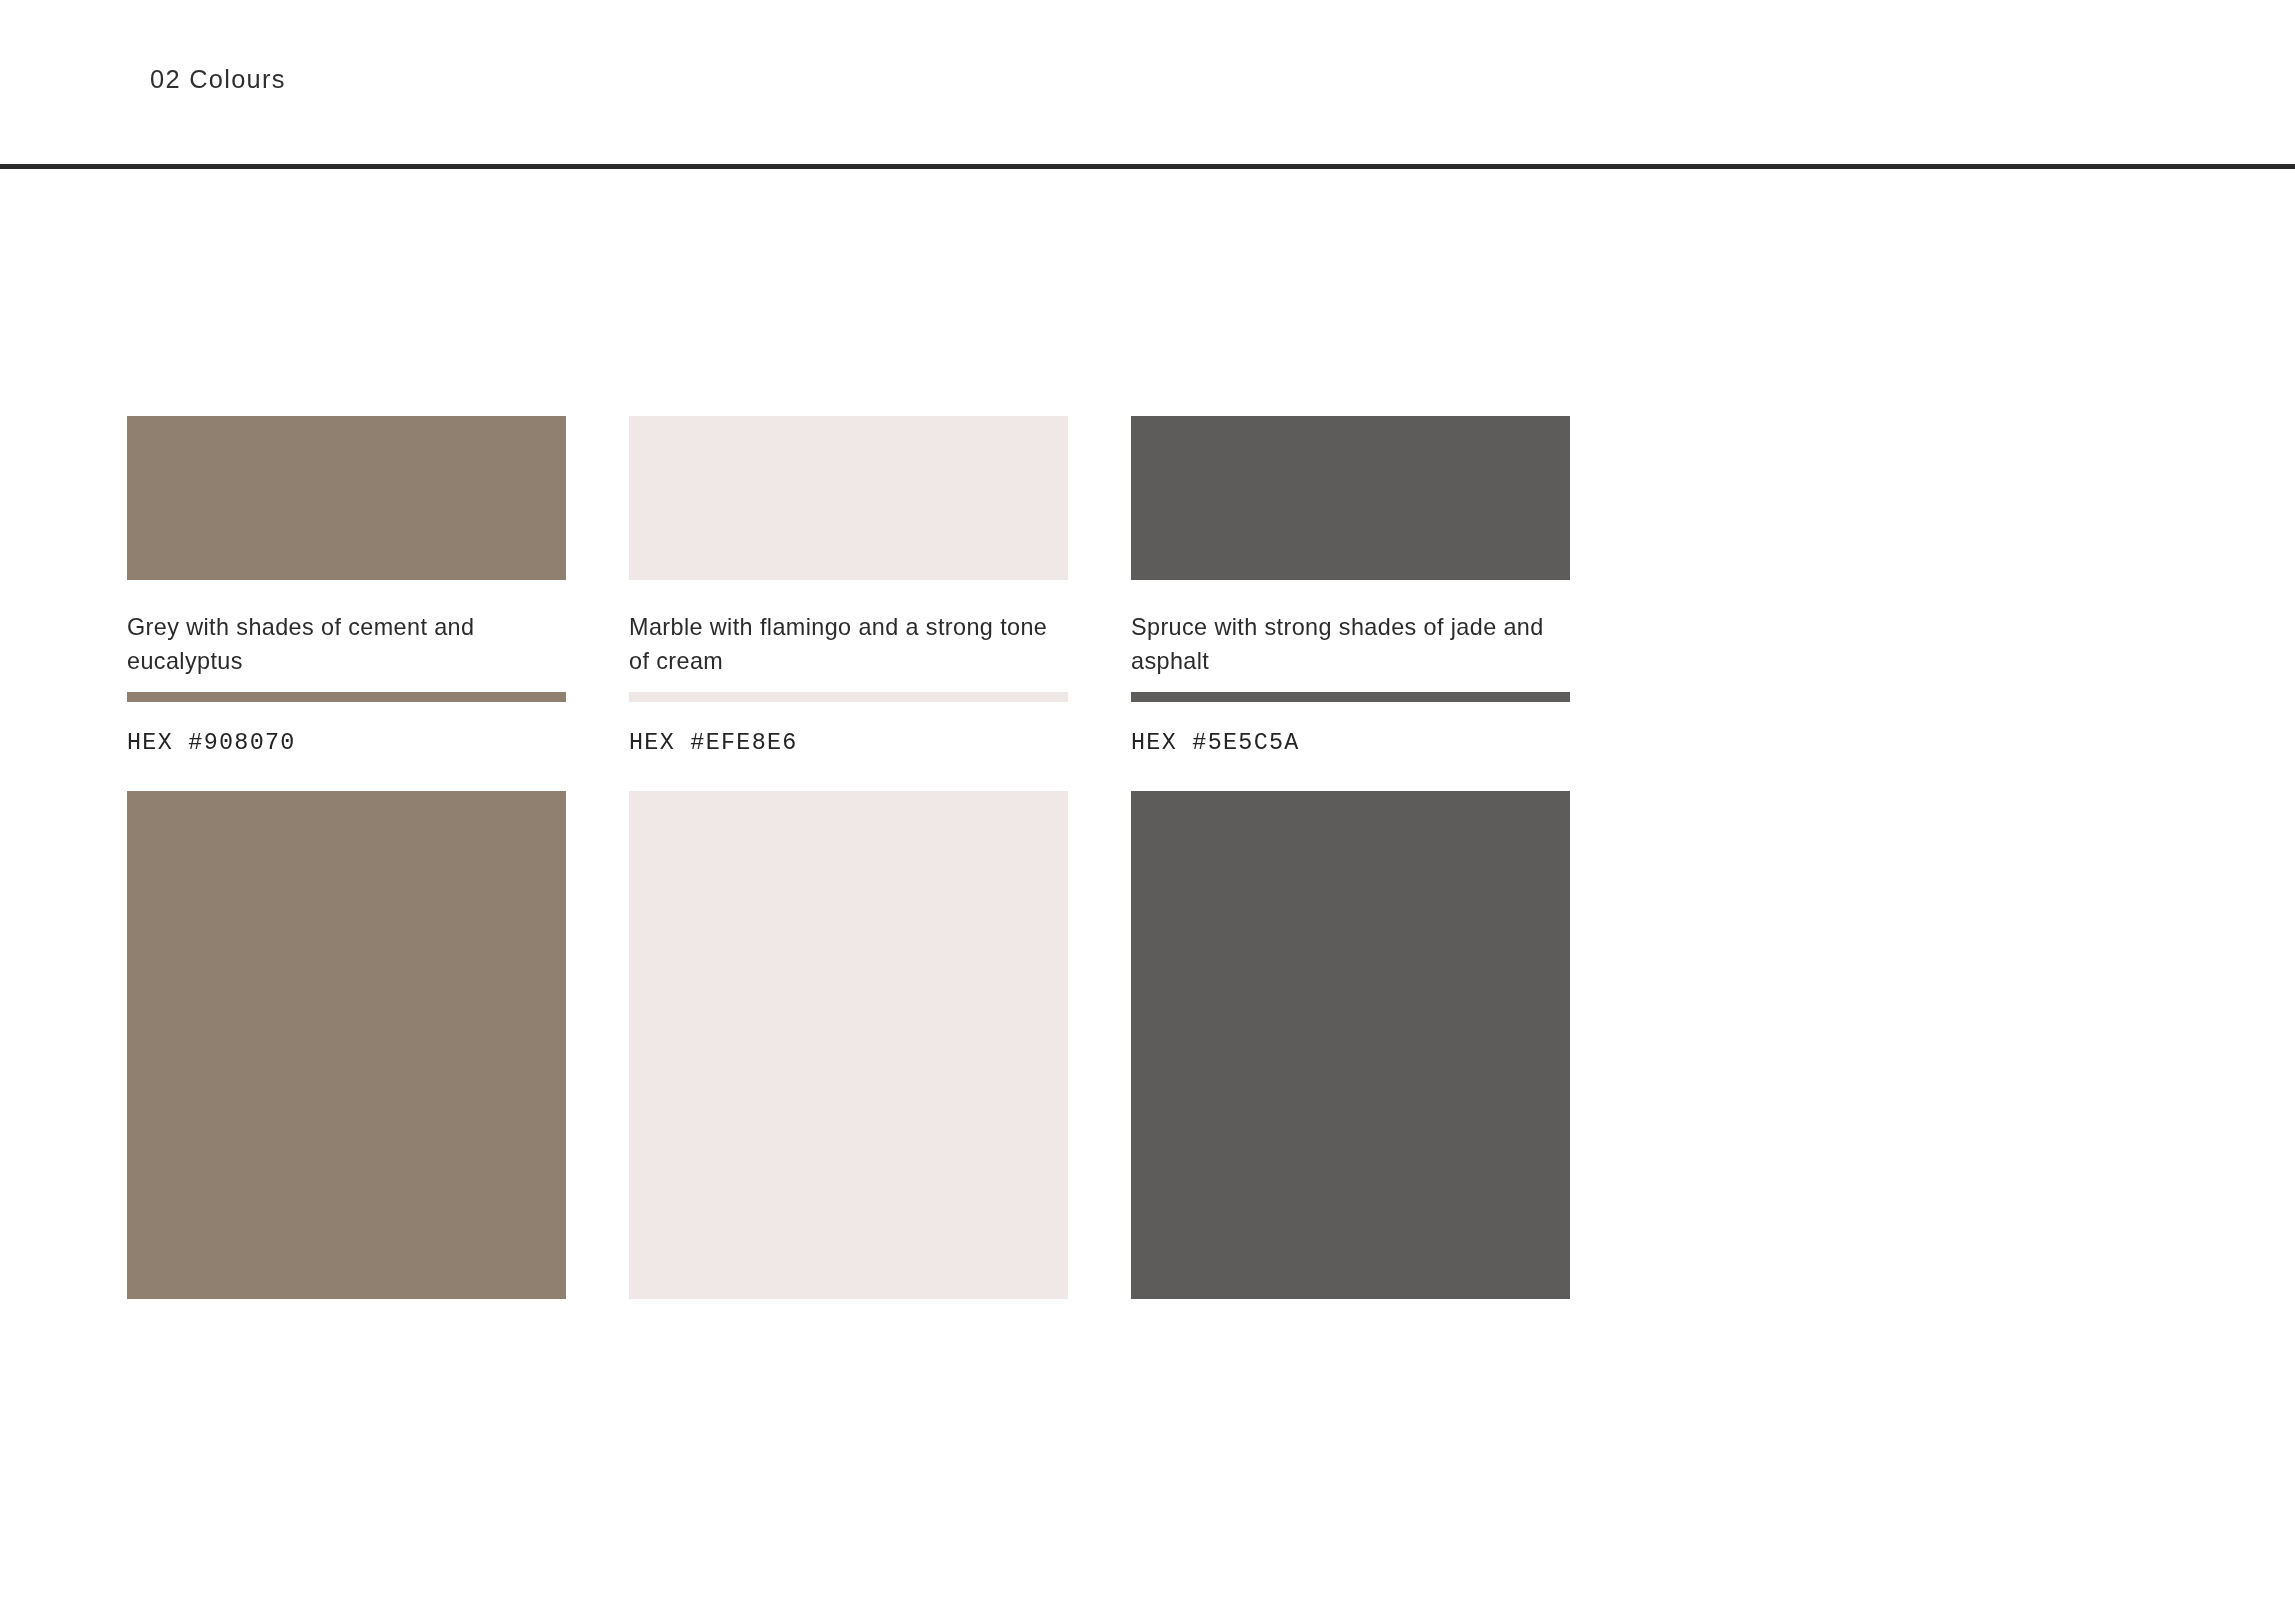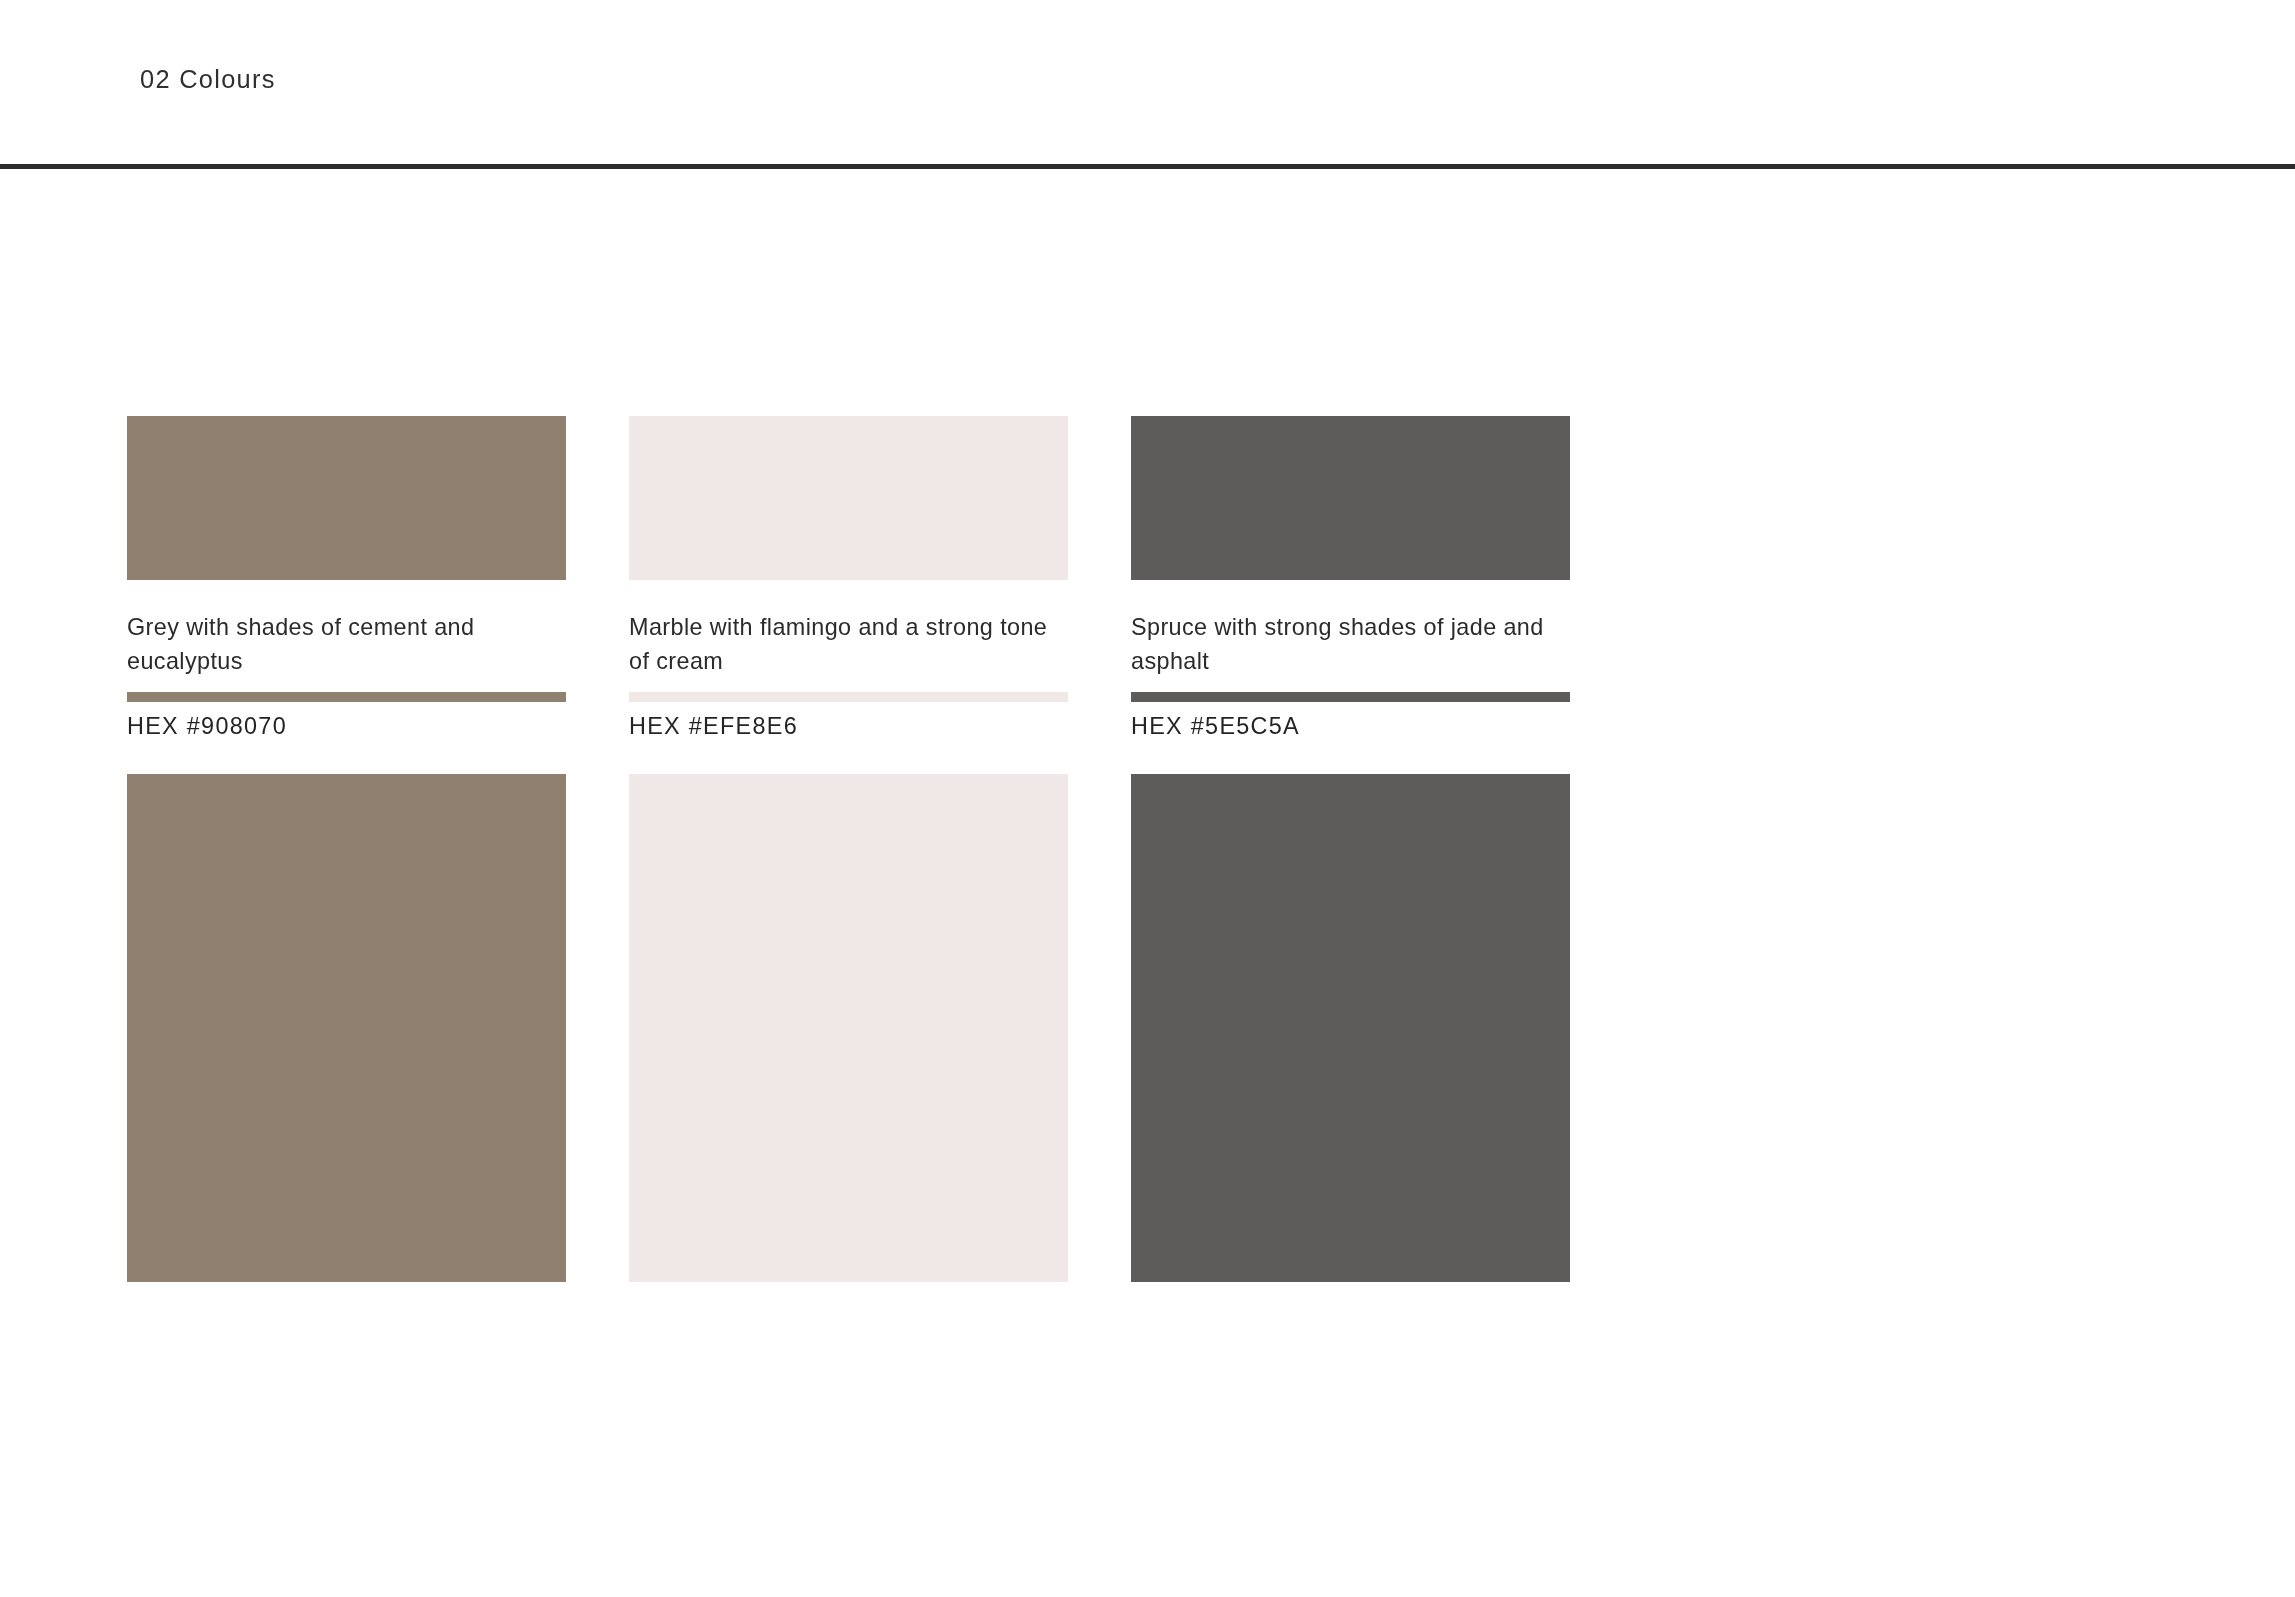--- a/index.html
+++ b/index.html
@@ -21,21 +21,21 @@
   .page-header {
     position: absolute;
     top: 0;
     left: 0;
     width: 2295px;
     height: 167px;
     box-sizing: border-box;
   }
   .header-title {
     position: absolute;
-    left: 140px;
+    left: 150px;
     top: 67px;
     font-size: 25.4px;
     font-weight: 300;
     letter-spacing: 1.3px;
     color: #2f2f2f;
     white-space: nowrap;
     line-height: 1;
   }
   .header-rule {
     position: absolute;
@@ -80,27 +80,28 @@
   }
 
   .swatch-accent {
     margin-top: 13px;
     width: 439px;
     height: 9.8px;
     display: block;
   }
 
   .swatch-hex {
-    margin-top: 13px;
+    margin-top: 30px;
     font-size: 23.4px;
     font-weight: 300;
     letter-spacing: 1.3px;
     color: #242424;
     line-height: 1;
     white-space: nowrap;
+    font-family: Liberation Mono, monospace;
   }
 
   .swatch-bottom {
     margin-top: 36px;
     width: 439px;
     height: 508px;
     display: block;
   }
 </style>
 </head>

